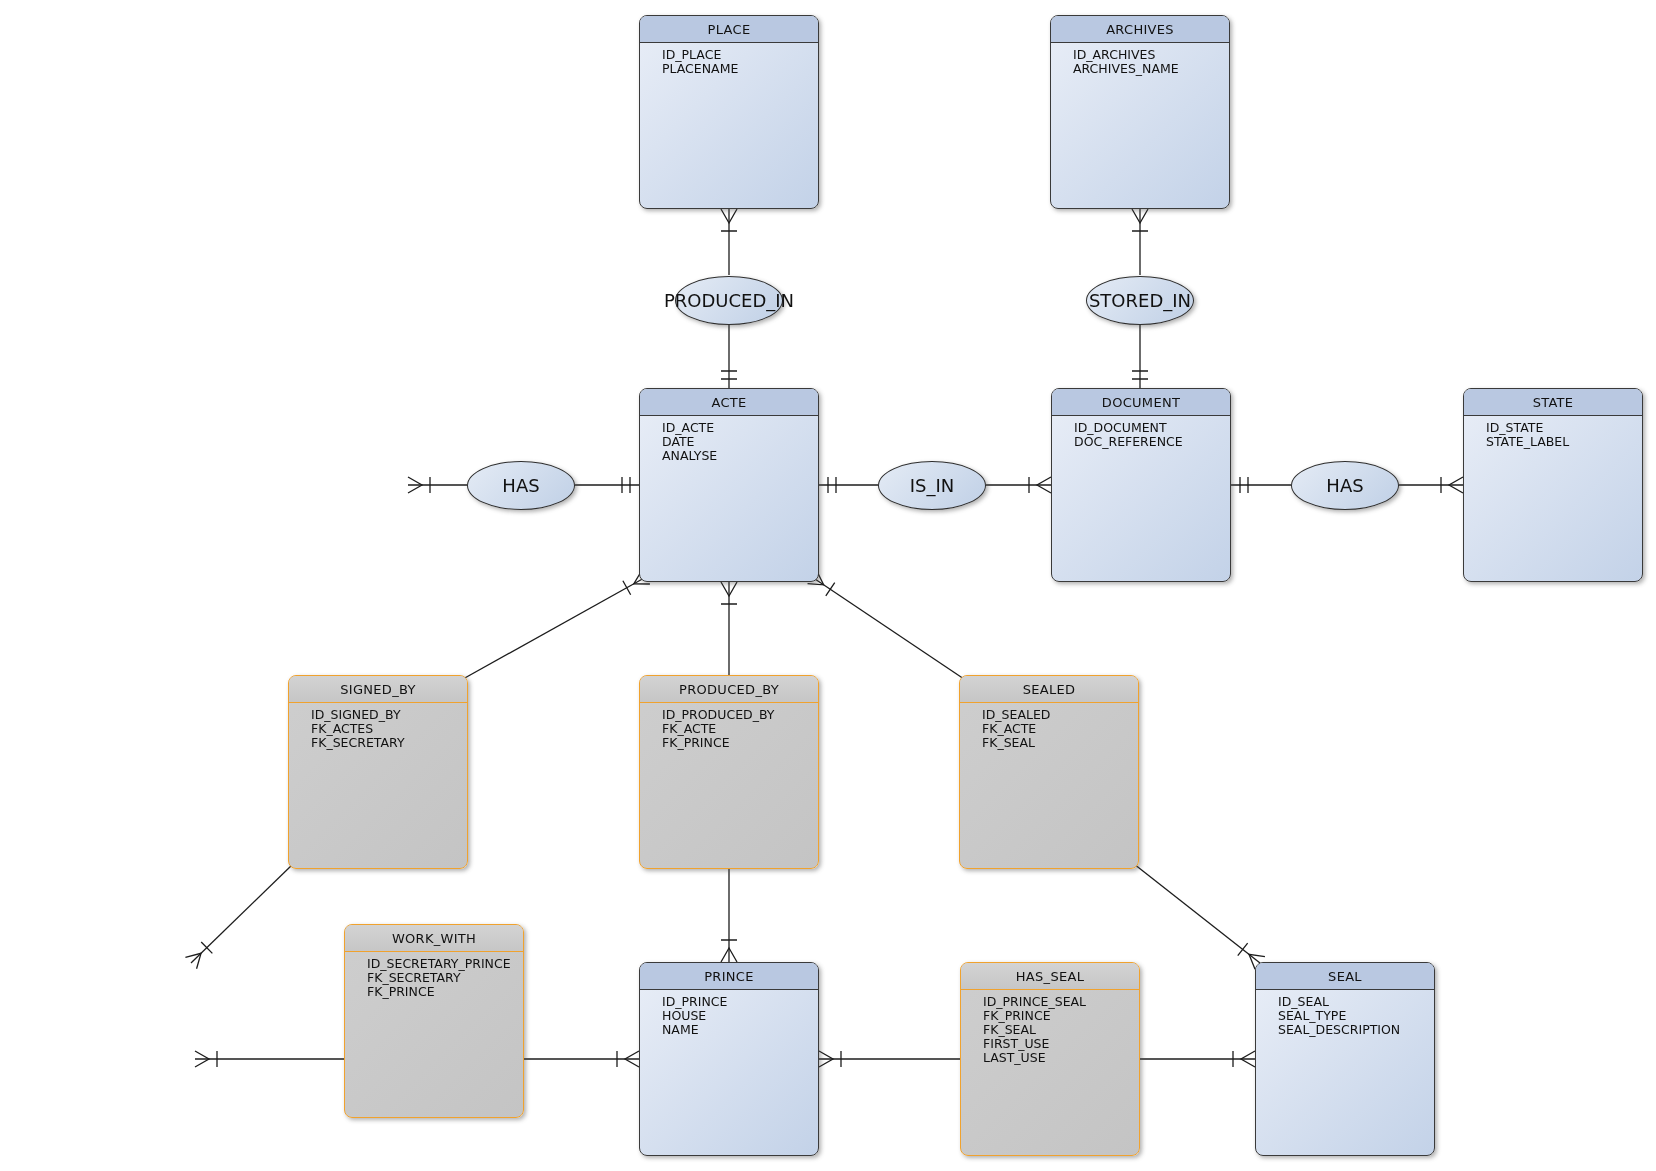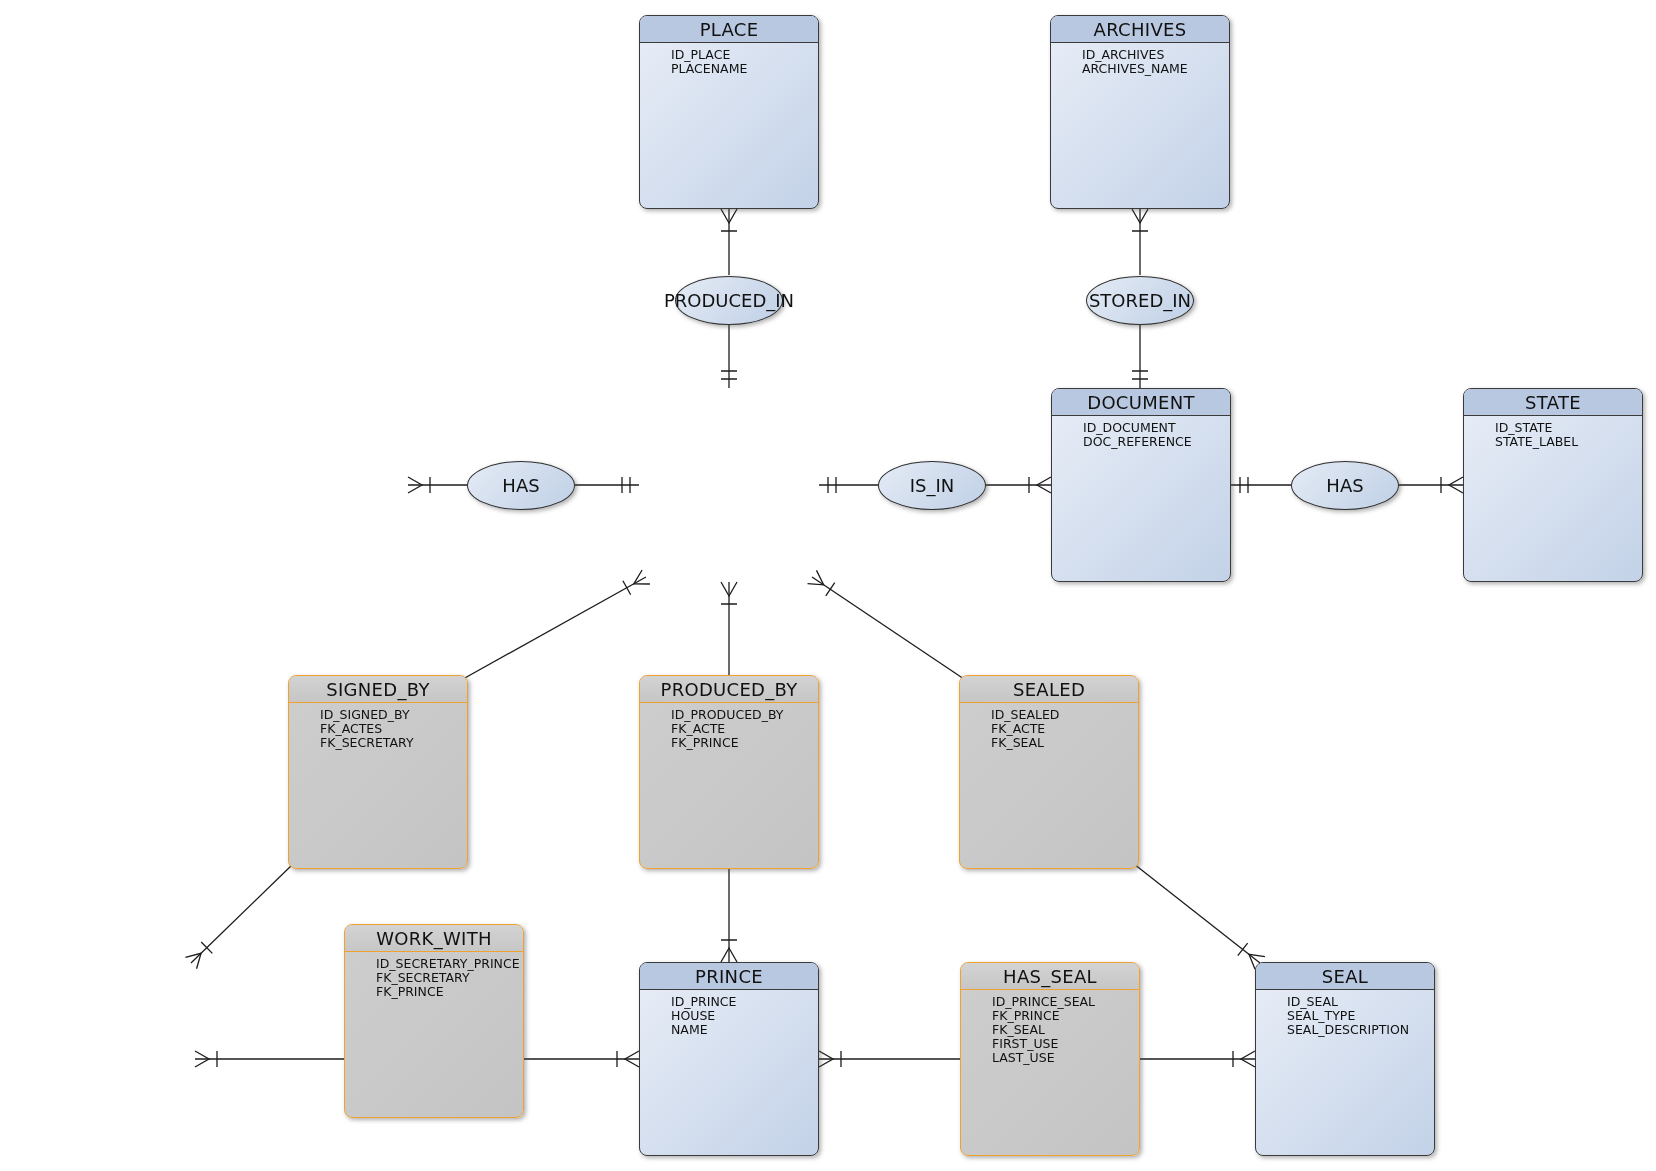--- a/index.html
+++ b/index.html
@@ -19,27 +19,26 @@
     border-radius:8px;
     background:linear-gradient(135deg,var(--entity-body-light,#e9eef7) 0%,var(--entity-body-dark,#c3d2e8) 100%);
     box-shadow:2px 2px 4px rgba(80,80,80,.45);
   }
   .entity-header{
     height:26px;
     display:flex;align-items:center;justify-content:center;
     border-bottom:1.5px solid var(--entity-border,#3a3a3a);
     background:var(--entity-header,#b9c8e1);
     border-radius:6.5px 6.5px 0 0;
-    font-size:18px;letter-spacing:.3px;
+    font-size:13px;letter-spacing:.3px;
   }
   .entity-attrs{
-    padding:5px 12px;
+    padding:5px 22px;
     font-size:12.5px;line-height:1.12;
     white-space:nowrap;
-    margin-left:19px;
   }
   .junction{
     border-color:var(--junction-border,#f0a22e);
     background:linear-gradient(135deg,#cecece 0%,var(--junction-fill,#c4c4c4) 100%);
   }
   .junction .entity-header{
     border-bottom-color:var(--junction-border,#f0a22e);
     background:linear-gradient(180deg,#d3d3d3,#c6c6c6);
     border-radius:6.5px 6.5px 0 0;
   }
@@ -113,20 +112,28 @@
 
   <div class="entity" style="left:1050px;top:15px">
     <div class="entity-header">ARCHIVES</div>
     <div class="entity-attrs">
         <div>ID_ARCHIVES</div>
         <div>ARCHIVES_NAME</div>
       </div>
   </div>
 
 
+  <div class="entity" style="left:639px;top:388px">
+    <div class="entity-header">ACTE</div>
+    <div class="entity-attrs">
+        <div>ID_ACTE</div>
+        <div>DATE</div>
+        <div>ANALYSE</div>
+      </div>
+  </div>
 
   <div class="entity" style="left:1051px;top:388px">
     <div class="entity-header">DOCUMENT</div>
     <div class="entity-attrs">
         <div>ID_DOCUMENT</div>
         <div>DOC_REFERENCE</div>
       </div>
   </div>
 
   <div class="entity" style="left:1463px;top:388px">

